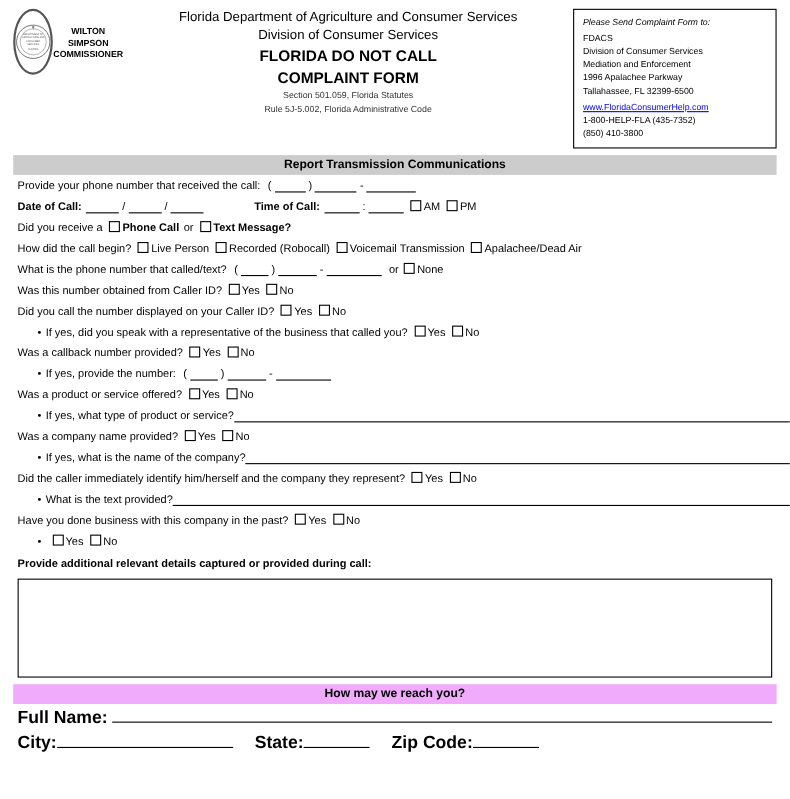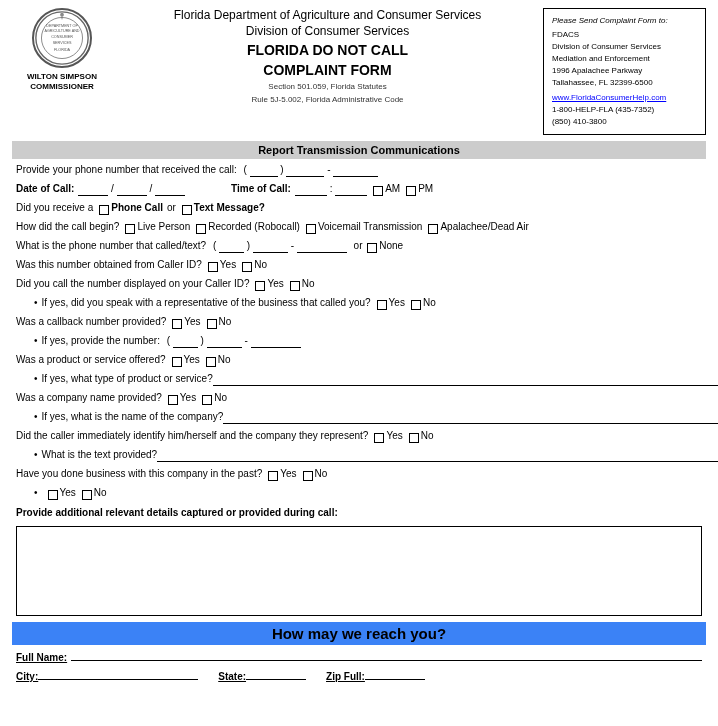--- a/index.html
+++ b/index.html
@@ -1,54 +1,54 @@
 <!DOCTYPE html>
 <html><head>
   <meta charset="utf-8">
   <style>
     * { box-sizing: border-box; margin: 0; padding: 0; }
     body { font-family: Arial, sans-serif; font-size: 10px; background: #fff; color: #000; width: 718px; }
     .page { width: 718px; padding: 8px 12px; }
 
     
     .header { display: flex; align-items: flex-start; margin-bottom: 4px; }
-    .logo-area { display: flex; flex-direction: column; align-items: center; width: 100px; flex-shrink: 0; }
+    .logo-area { display: flex; flex-direction: row; align-items: center; width: 100px; flex-shrink: 0; }
     .logo-circle { width: 60px; height: 60px; border-radius: 50%; border: 2px solid #555; display: flex; align-items: center; justify-content: center; overflow: hidden; }
     .commissioner-text { font-size: 8px; text-align: center; margin-top: 4px; font-weight: bold; line-height: 1.3; }
     .header-center { flex: 1; text-align: center; padding: 0 8px; }
     .agency-name { font-size: 12px; margin-bottom: 2px; }
     .form-title { font-size: 14px; font-weight: bold; margin: 4px 0 2px; }
     .statute-text { font-size: 8px; color: #333; margin-top: 4px; }
-    .send-box { border: 1px solid #000; padding: 6px 8px; font-size: 8px; width: 163px; flex-shrink: 0; line-height: 1.5; }
+    .send-box { border: 1px solid #000; padding: 6px 8px; font-size: 8px; width: 185px; flex-shrink: 0; line-height: 1.5; }
     .send-box .send-title { font-style: italic; margin-bottom: 2px; }
     .send-box a { color: #00f; text-decoration: underline; }
 
     
     .section-bar { background: #ccc; text-align: center; font-weight: bold; font-size: 11px; padding: 3px 0; margin: 6px 0 4px; }
 
     
     .form-body { padding: 0 4px; }
-    .form-row { display: flex; align-items: flex-end; margin-bottom: 5px; flex-wrap: wrap; font-size: 10px; line-height: 1.4; }
+    .form-row { display: flex; align-items: flex-start; margin-bottom: 5px; flex-wrap: wrap; font-size: 10px; line-height: 1.4; }
     .form-row.indent { margin-left: 20px; }
     .underline { border-bottom: 1px solid #000; display: inline-block; min-width: 60px; height: 12px; }
     .underline-sm { border-bottom: 1px solid #000; display: inline-block; min-width: 30px; height: 12px; }
     .underline-full { border-bottom: 1px solid #000; display: inline-block; flex: 1; height: 12px; min-width: 40px; }
     .cb { display: inline-block; width: 10px; height: 10px; border: 1px solid #000; margin: 0 2px; vertical-align: middle; }
     .bold { font-weight: bold; }
     .gap { display: inline-block; width: 4px; }
 
     
     .text-box-area { border: 1px solid #000; width: 100%; height: 90px; margin: 6px 0 4px; display: block; }
 
     
-    .bottom-section-bar { background: #3b82f6; text-align: center; font-weight: bold; font-size: 15px; padding: 3px 0; margin: 6px 0 4px; }
+    .bottom-section-bar { background: #f0abfc; text-align: center; font-weight: bold; font-size: 11px; padding: 3px 0; margin: 6px 0 4px; }
 
     .full-underline { border-bottom: 1px solid #000; flex: 1; height: 12px; display: inline-block; margin-left: 4px; }
 
-    .address-row { display: flex; align-items: baseline; margin-bottom: 5px; font-size: 10px; text-decoration: underline; }
+    .address-row { display: flex; align-items: baseline; margin-bottom: 5px; font-size: 16px; }
 
     
     .seal-svg { width: 56px; height: 56px; }
   </style>
 </head>
 <body>
 
 <div class="page">
 
   <div class="header">
@@ -319,19 +319,19 @@
       <span class="bold">Full Name:</span>
       <span class="full-underline"></span>
     </div>
 
 
     <div class="address-row">
       <span class="bold">City:</span>
       <span class="underline" style="min-width:160px;"></span>
       <span style="margin-left:20px;" class="bold">State:</span>
       <span class="underline" style="min-width:60px;"></span>
-      <span style="margin-left:20px;" class="bold">Zip Full:</span>
+      <span style="margin-left:20px;" class="bold">Zip Code:</span>
       <span class="underline" style="min-width:60px;"></span>
     </div>
 
   </div>
 
 </div>
 
 </body></html>

